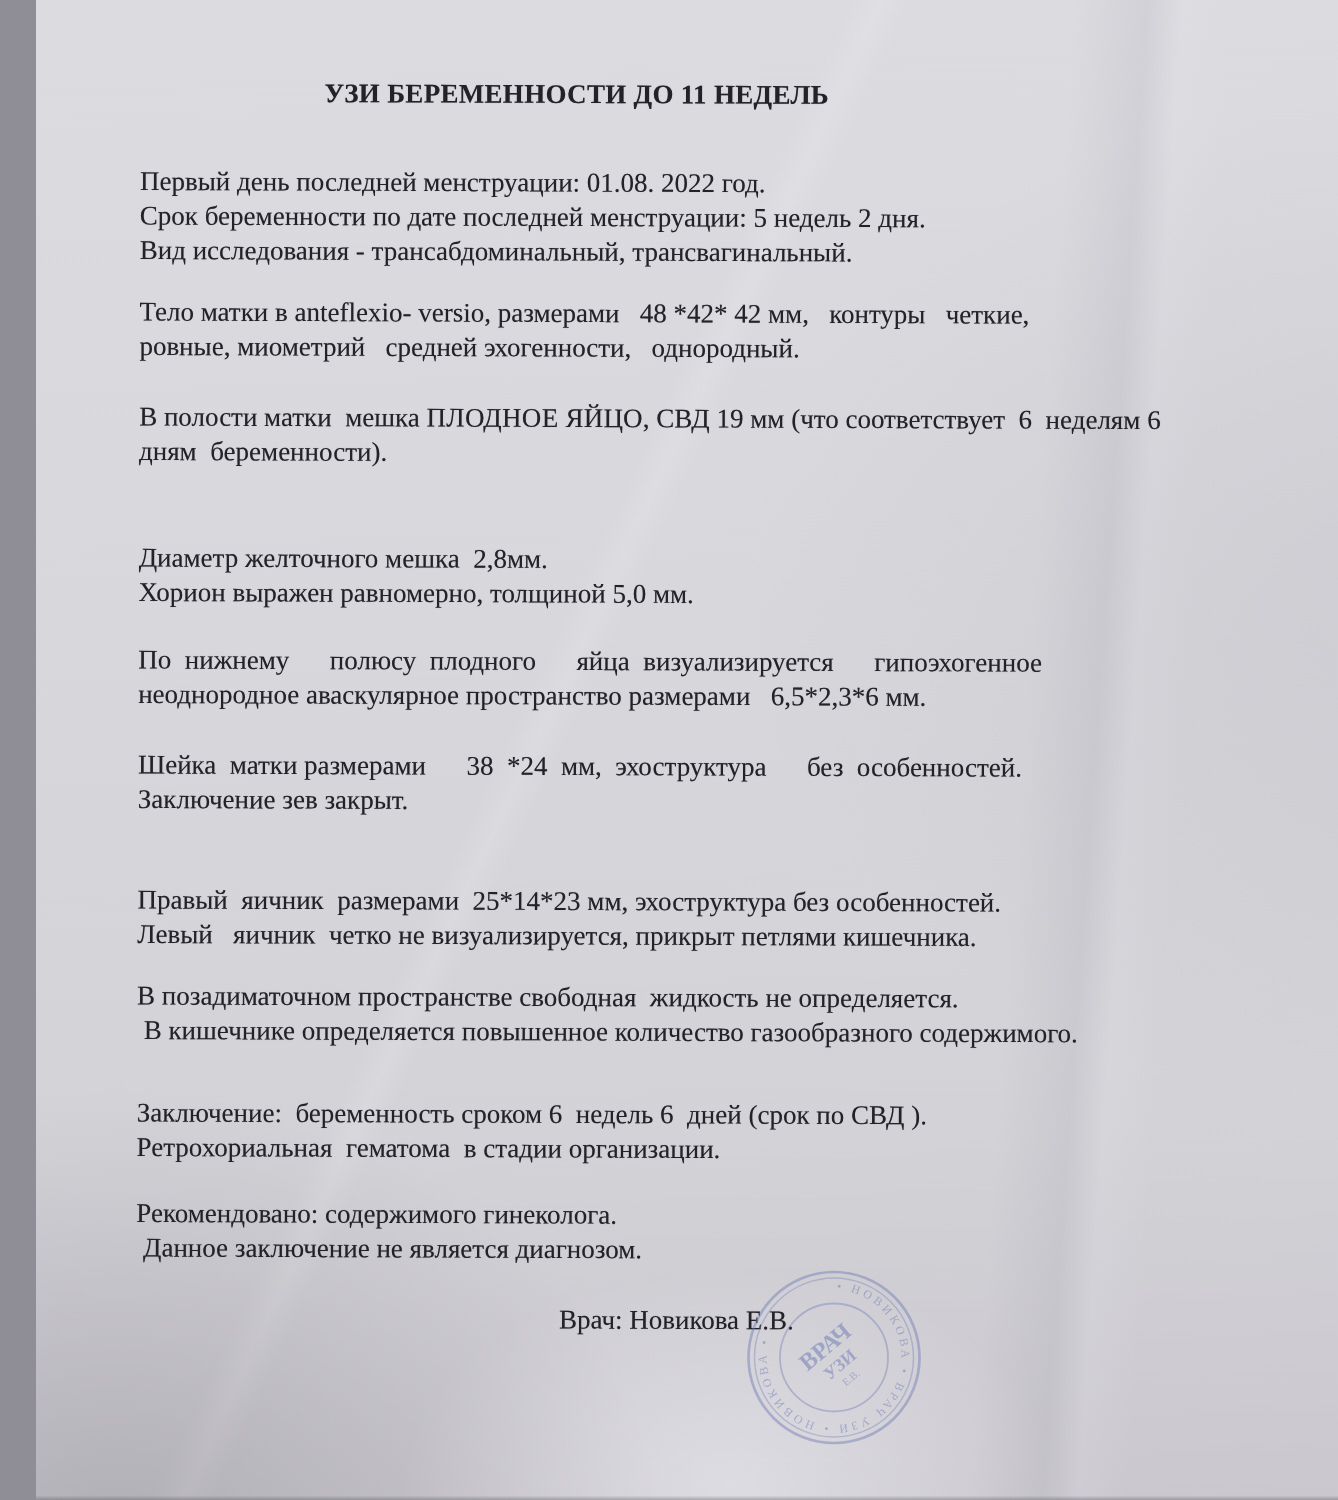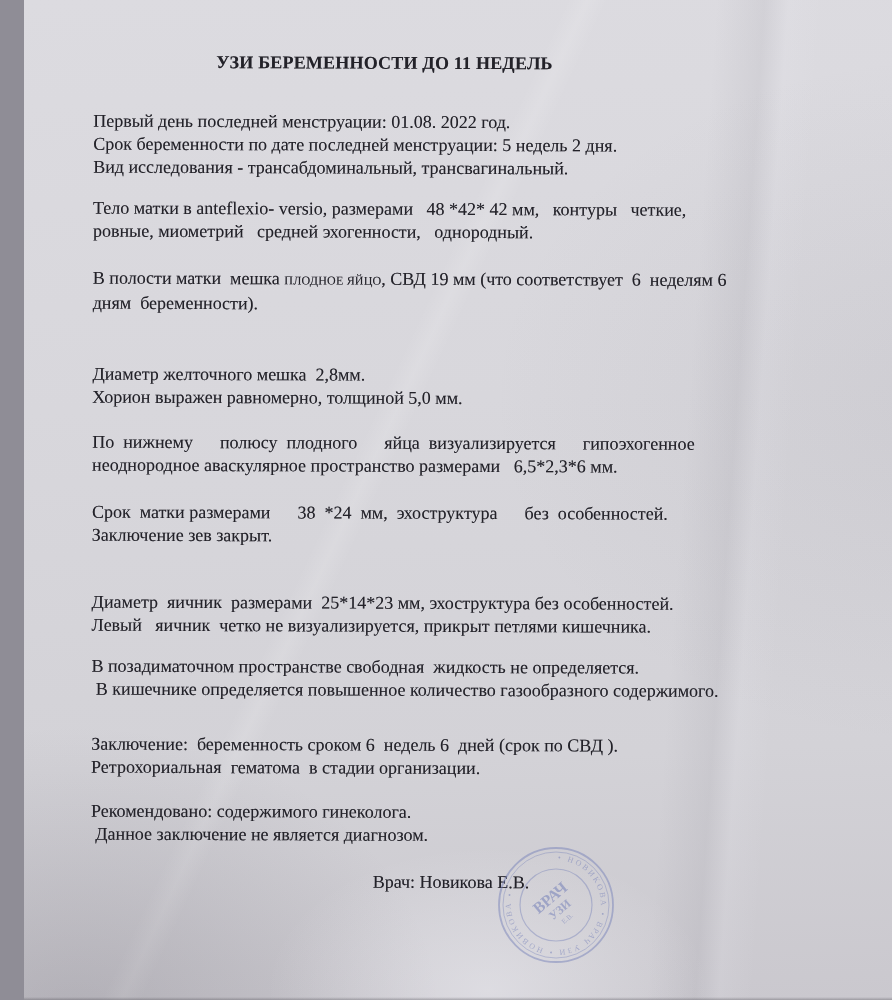--- a/index.html
+++ b/index.html
@@ -36,21 +36,21 @@
     font-size:18px;
     line-height:23px;
     letter-spacing:0.2px;
   }
   .line{
     white-space:pre-wrap;
     font-size:18px;
     line-height:23px;
   }
   .b{font-weight:normal;}
-  .sc{text-transform:uppercase;font-size:12px;letter-spacing:0.2px;}
+  .sc{text-transform:uppercase;font-size:18px;letter-spacing:0.2px;}
   
   [data-name="block-exam-info"]{margin-top:36px;}
   [data-name="block-uterus-body"]{margin-top:18px;}
   [data-name="block-gestational-sac"]{margin-top:24px;}
   [data-name="block-yolk-sac-chorion"]{margin-top:48px;}
   [data-name="block-hypoechoic-space"]{margin-top:22px;}
   [data-name="block-cervix"]{margin-top:24px;}
   [data-name="block-ovaries"]{margin-top:44px;}
   [data-name="block-fluid-bowel"]{margin-top:18px;}
   [data-name="block-conclusion"]{margin-top:32px;}
@@ -91,25 +91,25 @@
         </div>
         <div data-name="block-yolk-sac-chorion">
           <div class="line" data-name="document-line"><span data-name="text-run">Диаметр желточного мешка  2,8мм.</span></div>
           <div class="line" data-name="document-line"><span data-name="text-run">Хорион выражен равномерно, толщиной 5,0 мм.</span></div>
         </div>
         <div data-name="block-hypoechoic-space">
           <div class="line" data-name="document-line"><span data-name="text-run">По  нижнему      полюсу  плодного      яйца  визуализируется      гипоэхогенное</span></div>
           <div class="line" data-name="document-line"><span data-name="text-run">неоднородное аваскулярное пространство размерами   6,5*2,3*6 мм.</span></div>
         </div>
         <div data-name="block-cervix">
-          <div class="line" data-name="document-line"><span class="b" data-name="text-run-bold">Срок  матки</span><span data-name="text-run"> размерами      38  *24  мм,  эхоструктура      без  особенностей.</span></div>
+          <div class="line" data-name="document-line"><span class="b" data-name="text-run-bold">Шейка  матки</span><span data-name="text-run"> размерами      38  *24  мм,  эхоструктура      без  особенностей.</span></div>
           <div class="line" data-name="document-line"><span data-name="text-run">Заключение зев закрыт.</span></div>
         </div>
         <div data-name="block-ovaries">
-          <div class="line" data-name="document-line"><span class="b" data-name="text-run-bold">Диаметр  яичник</span><span data-name="text-run">  размерами  25*14*23 мм, эхоструктура без особенностей.</span></div>
+          <div class="line" data-name="document-line"><span class="b" data-name="text-run-bold">Правый  яичник</span><span data-name="text-run">  размерами  25*14*23 мм, эхоструктура без особенностей.</span></div>
           <div class="line" data-name="document-line"><span class="b" data-name="text-run-bold">Левый   яичник</span><span data-name="text-run">  четко не визуализируется, прикрыт петлями кишечника.</span></div>
         </div>
         <div data-name="block-fluid-bowel">
           <div class="line" data-name="document-line"><span data-name="text-run">В позадиматочном пространстве свободная  жидкость не определяется.</span></div>
           <div class="line" data-name="document-line"><span data-name="text-run"> В кишечнике определяется повышенное количество газообразного содержимого.</span></div>
         </div>
         <div data-name="block-conclusion">
           <div class="line" data-name="document-line"><span class="b" data-name="text-run-bold">Заключение:</span><span data-name="text-run">  беременность сроком 6  недель 6  дней (срок по СВД ).</span></div>
           <div class="line" data-name="document-line"><span data-name="text-run">Ретрохориальная  гематома  в стадии организации.</span></div>
         </div>

